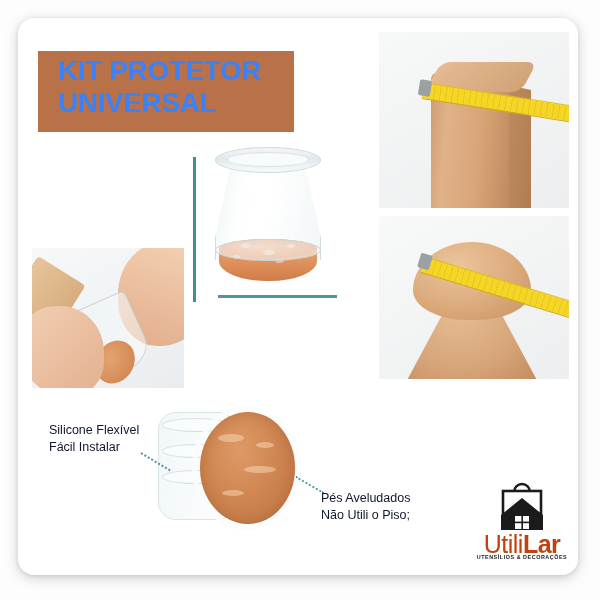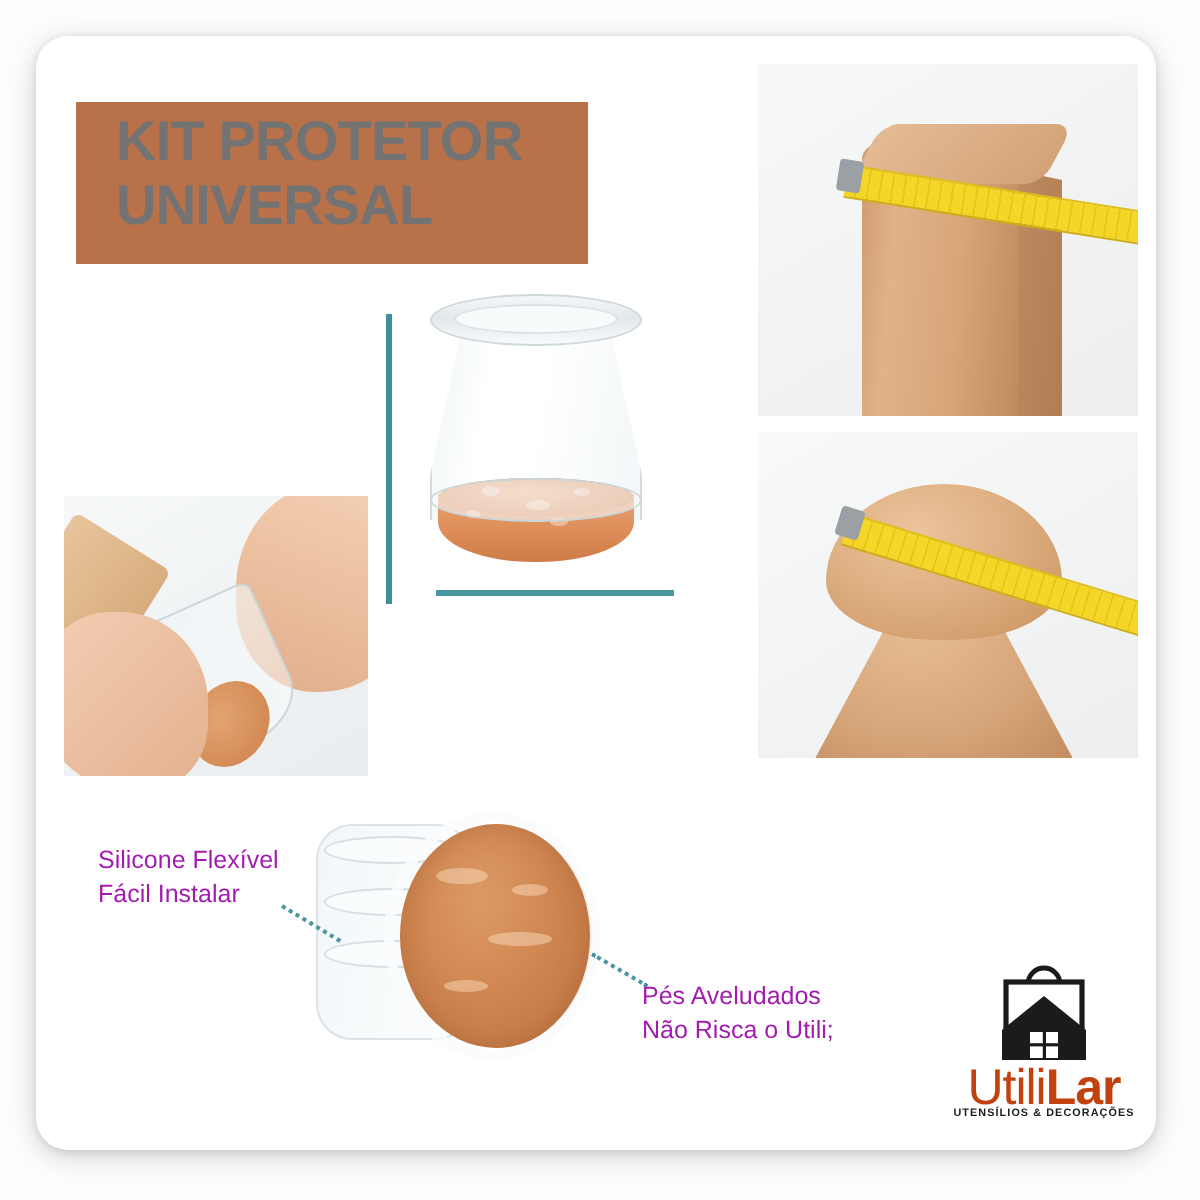--- a/index.html
+++ b/index.html
@@ -17,21 +17,21 @@
     box-shadow:0 3px 14px rgba(0,0,0,.18), 0 1px 4px rgba(0,0,0,.10);
   }
 
   
   .banner{
     position:absolute;left:38px;top:51px;width:256px;height:81px;
     background:#b9714a;
   }
   .banner-text{
     position:absolute;left:58px;top:55px;width:250px;
-    color:#737373;font-size:28px;font-weight:bold;line-height:1.14;
+    color:#3b82f6;font-size:28px;font-weight:bold;line-height:1.14;
     letter-spacing:-0.4px;white-space:pre-line;
   }
 
   
   .rule-v{position:absolute;left:193px;top:157px;width:3px;height:145px;background:#3f8e99;}
   .rule-h{position:absolute;left:218px;top:295px;width:119px;height:3px;background:#4b97a1;}
 
   
   .hero{position:absolute;left:207px;top:147px;width:122px;height:143px;}
   .hero .collar{
@@ -159,21 +159,21 @@
     background:radial-gradient(ellipse at 42% 34%,#dd9a66 0%,#cf8550 48%,#bd7242 100%);
     box-shadow:inset 0 0 14px rgba(120,62,25,.25);
   }
   .prod2 .felt-tex{position:absolute;border-radius:50%;background:rgba(255,226,198,.45);}
   .prod2 .rim{
     position:absolute;left:34px;top:10px;width:108px;height:124px;border-radius:50%;
     border:5px solid rgba(250,252,253,.9);box-sizing:border-box;
   }
 
   
-  .label{position:absolute;color:#a21caf;font-size:12.5px;line-height:1.35;white-space:pre-line;}
+  .label{position:absolute;color:#0f172a;font-size:12.5px;line-height:1.35;white-space:pre-line;}
   .lbl-left{left:49px;top:422px;}
   .lbl-right{left:321px;top:490px;}
   .leader{position:absolute;height:0;border-top:2px dotted #4b97a1;}
   .leader-l{left:141px;top:452px;width:34px;transform:rotate(31deg);transform-origin:left center;}
   .leader-r{left:296px;top:476px;width:32px;transform:rotate(30deg);transform-origin:left center;}
 
   
   .logo{position:absolute;left:474px;top:478px;width:96px;height:90px;}
   .logo svg{display:block;}
   .logo-word{
@@ -254,21 +254,21 @@
     </div>
     <div class="rim"></div>
   </div>
 
   <div class="leader leader-l"></div>
   <div class="label lbl-left">Silicone Flexível
 Fácil Instalar</div>
 
   <div class="leader leader-r"></div>
   <div class="label lbl-right">Pés Aveludados
-Não Risca o Utili;</div>
+Não Utili o Piso;</div>
 
   <div class="logo">
     <svg width="96" height="52" viewBox="0 0 96 52">
       <path d="M40 14 a8 8 0 0 1 16 0" fill="none" stroke="#1b1b1b" stroke-width="2.4"></path>
       <rect x="29" y="13" width="38" height="37" fill="none" stroke="#1b1b1b" stroke-width="2.6"></rect>
       <path d="M48 20 L69 37 L69 52 L27 52 L27 37 Z" fill="#1b1b1b"></path>
       <rect x="41" y="38" width="14" height="13" fill="#ffffff"></rect>
       <rect x="47.4" y="38" width="1.6" height="13" fill="#1b1b1b"></rect>
       <rect x="41" y="43.6" width="14" height="1.6" fill="#1b1b1b"></rect>
     </svg>

